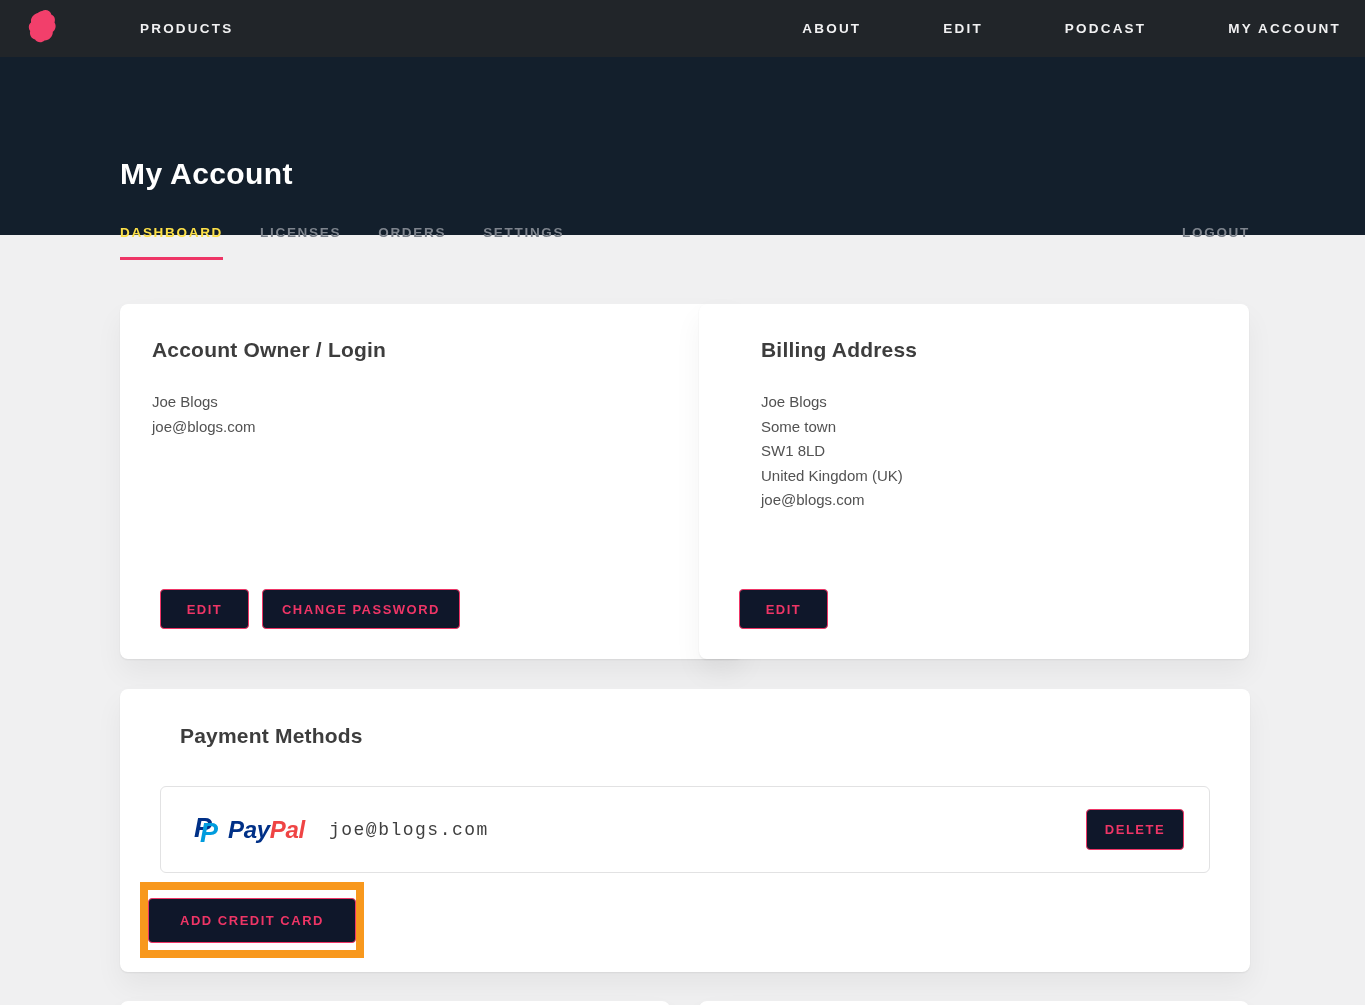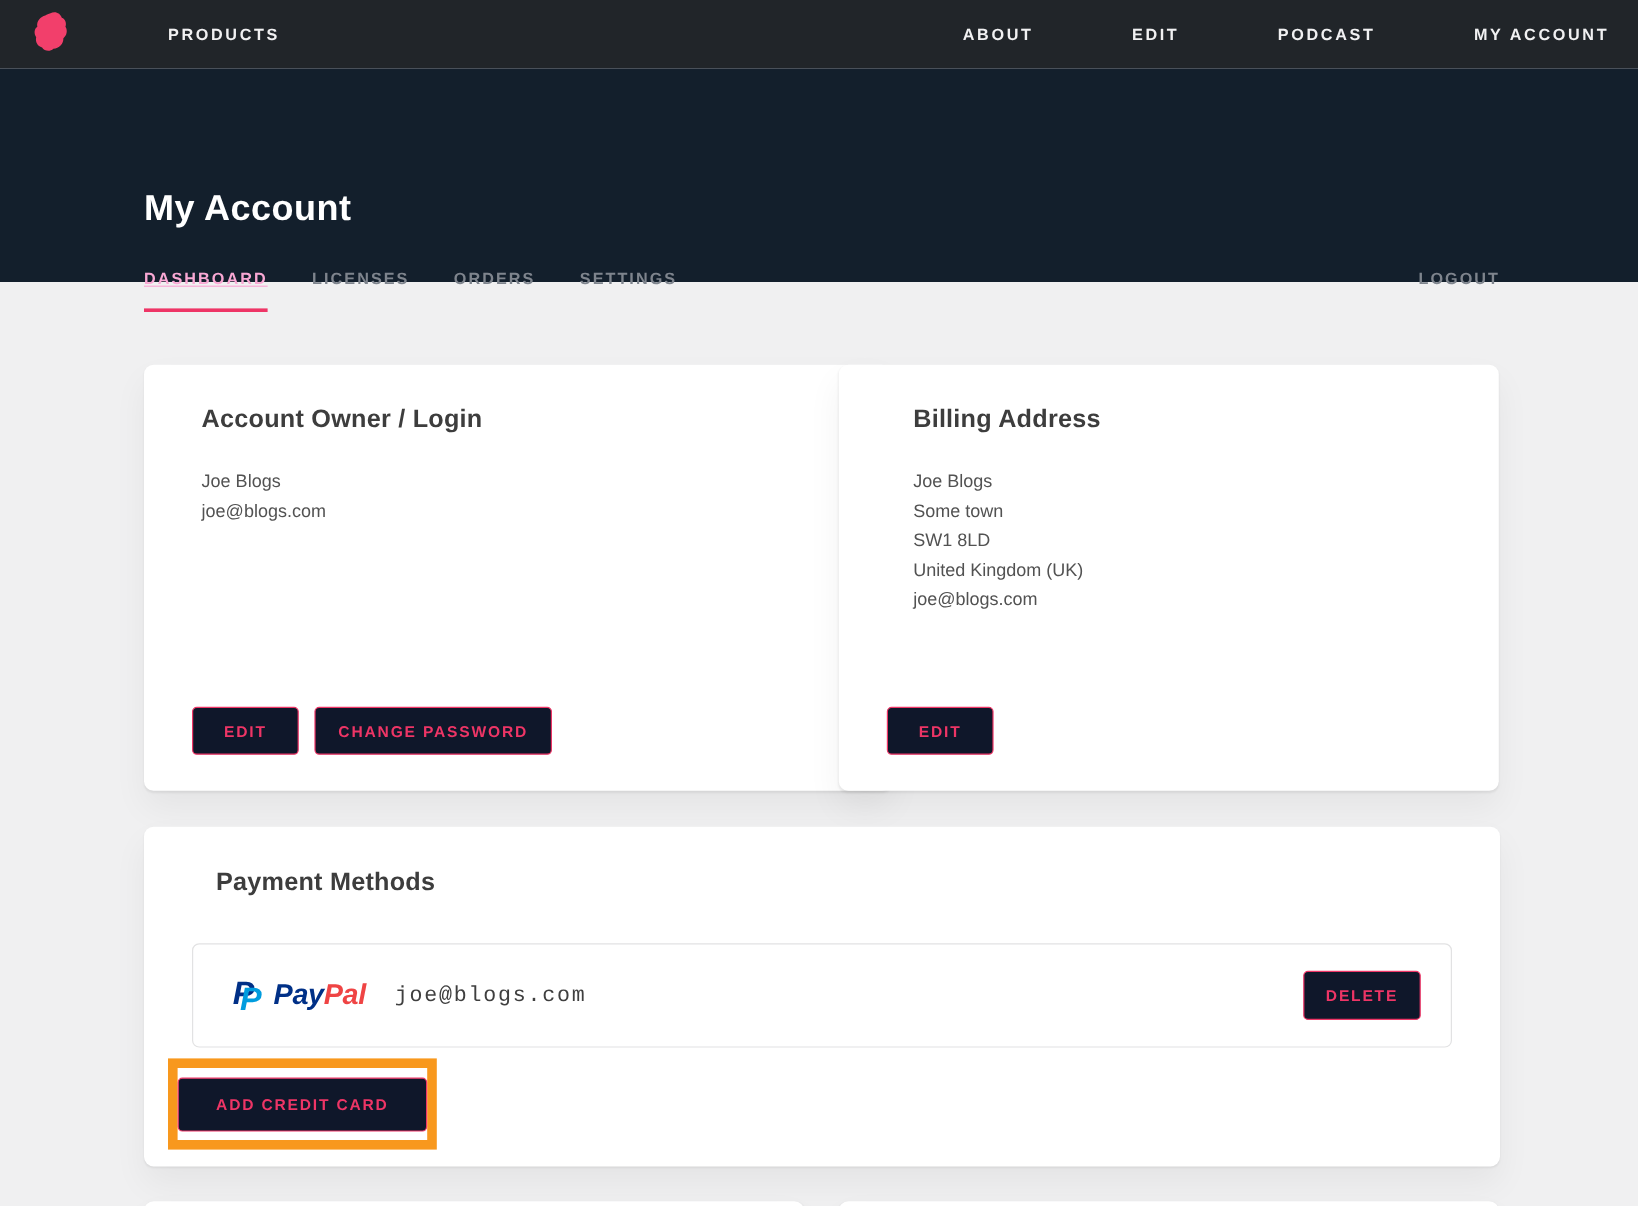--- a/index.html
+++ b/index.html
@@ -16,30 +16,30 @@
   .nav-right { margin-left:auto; display:flex; gap:34px; align-items:center; }
 
   
   .header { position:absolute; top:57px; left:0; width:100%; height:178px; background:#131f2c; }
   .page-title { position:absolute; left:120px; top:100px; font-size:30px; font-weight:700;
                 color:#ffffff; letter-spacing:0.4px; }
   .tabs { position:absolute; left:120px; right:115px; top:168px; display:flex; gap:37px;
           align-items:flex-start; }
   .tab { color:#7e848d; font-size:13.5px; font-weight:700; letter-spacing:1.7px;
          padding-bottom:17px; cursor:pointer; white-space:nowrap; }
-  .tab.active { color:#f9a8d4; border-bottom:3px solid #ee3566;text-decoration:underline; }
+  .tab.active { color:#fde047; border-bottom:3px solid #ee3566; }
   .logout { margin-left:auto; color:#7e848d; font-size:13.5px; font-weight:700;
             letter-spacing:1.7px; cursor:pointer; }
 
   
   .card { position:absolute; background:#ffffff; border-radius:8px;
           box-shadow:0 1px 2px rgba(0,0,0,.07), 0 14px 28px rgba(0,0,0,.05); }
   .card-title { font-size:21px; font-weight:700; color:#3d3d3d; letter-spacing:0.2px; }
 
-  .card-owner   { left:120px; top:304px; width:623px; height:355px; padding:34px 48px; }
+  .card-owner   { left:120px; top:304px; width:623px; height:355px; padding:34px 32px; }
   .card-billing { left:699px; top:304px; width:550px; height:355px; padding:34px 62px; }
   .info-lines { margin-top:28px; font-size:15px; color:#525252; line-height:24.5px; }
 
   .btn { display:inline-flex; align-items:center; justify-content:center; background:#0f172a;
          border:1px solid #ee3566; border-radius:4px; color:#ee3566; font-size:13px;
          font-weight:700; letter-spacing:1.5px; font-family:"Liberation Sans", sans-serif;
          cursor:pointer; white-space:nowrap; }
   .owner-buttons { position:absolute; left:40px; bottom:30px; display:flex; gap:13px; }
   .btn-edit { width:89px; height:40px; }
   .btn-change { width:198px; height:40px; }

